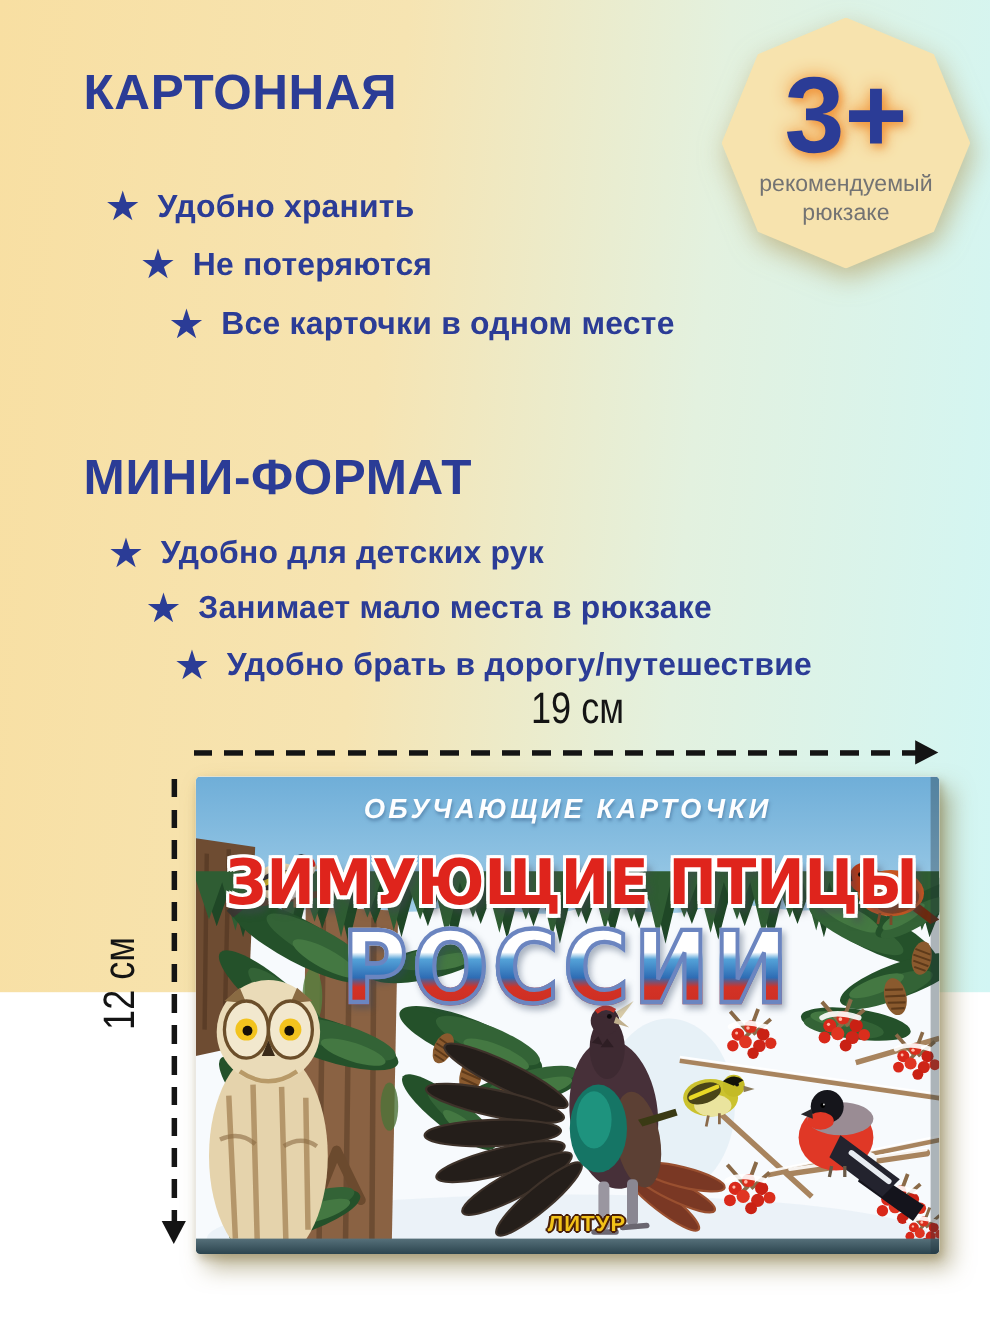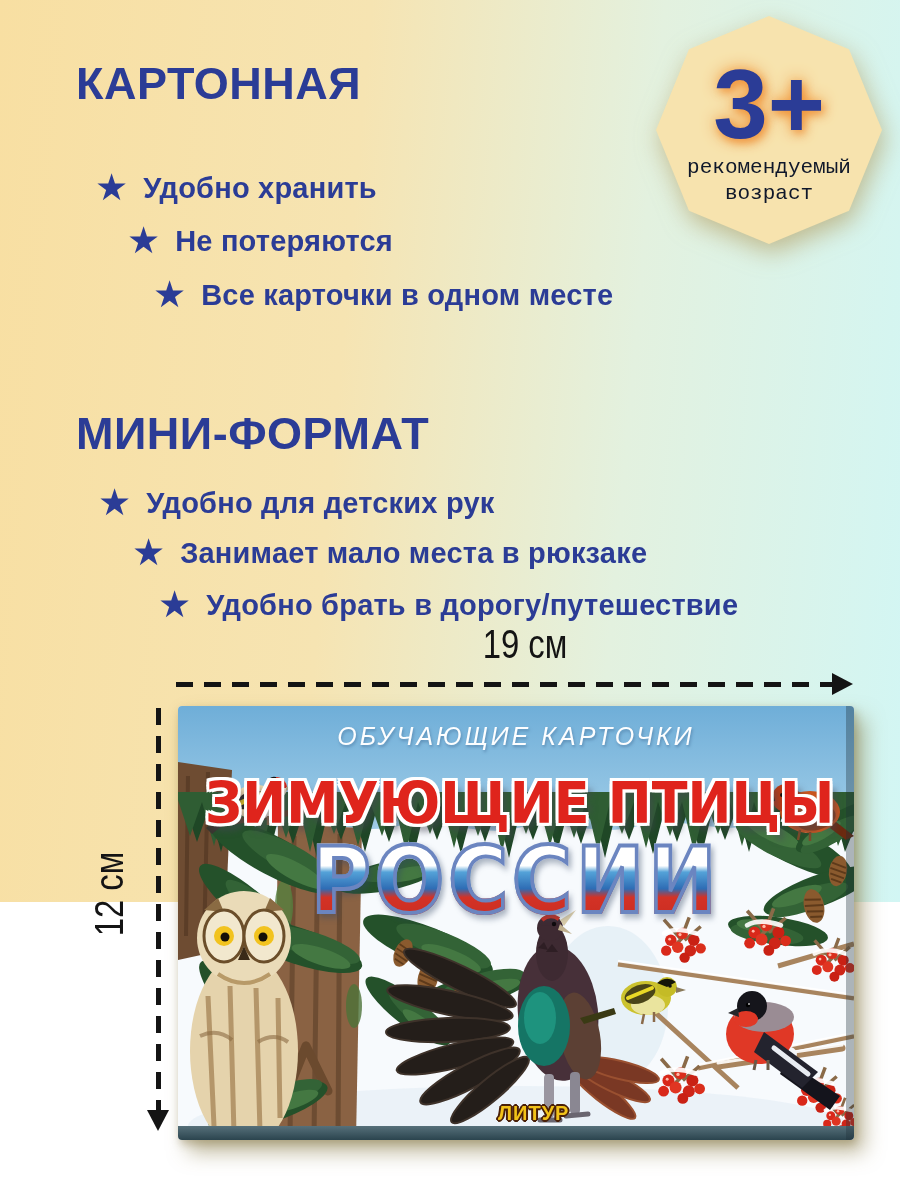--- a/index.html
+++ b/index.html
@@ -25,22 +25,22 @@
   .bullet-star{font-size:37px;color:var(--heading_blue);line-height:40px;}
   .bullet-label{margin-left:15px;font-size:29px;font-weight:bold;color:var(--heading_blue);letter-spacing:.2px;}
   
   .age-badge{position:absolute;left:656px;top:16px;width:226px;height:228px;
     filter:drop-shadow(3px 9px 12px rgba(170,140,70,.55));}
   .age-badge-shape{width:100%;height:100%;background:var(--badge_bg);
     clip-path:polygon(50% 0%,85.4% 14.6%,100% 50%,85.4% 85.4%,50% 100%,14.6% 85.4%,0% 50%,14.6% 14.6%);
     display:flex;flex-direction:column;align-items:center;justify-content:center;padding-top:6px;}
   .age-badge-age{font-size:98px;font-weight:bold;color:var(--heading_blue);line-height:.92;
     text-shadow:0 0 16px rgba(240,144,48,.95),3px 4px 8px rgba(235,120,25,.6);}
-  .age-badge-caption{margin-top:6px;font-family:Liberation Mono, monospace;font-size:21px;
-    color:#0f172a;text-align:center;line-height:1.22;}
+  .age-badge-caption{margin-top:6px;font-family:Liberation Sans, sans-serif;font-size:21px;
+    color:#737373;text-align:center;line-height:1.22;}
   
   .dim-label{position:absolute;color:var(--dimension_black);font-size:40px;font-weight:500;
     letter-spacing:0;transform:scaleX(.82);}
   .dim-width-label{left:445px;top:622px;width:160px;text-align:center;transform-origin:center;}
   .dim-height-label{left:43px;top:872px;width:132px;height:44px;text-align:center;
     transform:rotate(-90deg) scaleX(.82);transform-origin:center;}
   .h-arrow-line{position:absolute;left:176px;top:682px;width:658px;height:5px;
     background:repeating-linear-gradient(90deg,var(--dimension_black) 0 17px,transparent 17px 28px);}
   .h-arrow-head{position:absolute;left:832px;top:673px;width:0;height:0;
     border-top:11px solid transparent;border-bottom:11px solid transparent;
@@ -49,21 +49,21 @@
     background:repeating-linear-gradient(180deg,var(--dimension_black) 0 17px,transparent 17px 28px);}
   .v-arrow-head{position:absolute;left:147px;top:1110px;width:0;height:0;
     border-left:11px solid transparent;border-right:11px solid transparent;
     border-top:21px solid var(--dimension_black);}
   
   .cover{position:absolute;left:178px;top:706px;width:676px;height:434px;border-radius:4px;
     overflow:hidden;background:#F7FAFD;
     box-shadow:10px 12px 20px rgba(130,115,60,.5),2px 4px 8px rgba(120,100,50,.35);}
   .cover svg{position:absolute;left:0;top:0;}
   .cover-kicker{position:absolute;left:0;top:16px;width:100%;text-align:center;
-    font-size:25px;font-weight:normal;font-style:italic;letter-spacing:3px;color:#FDFEFF;
+    font-size:25px;font-weight:bold;font-style:italic;letter-spacing:3px;color:#FDFEFF;
     text-shadow:1px 2px 3px rgba(80,125,165,.75);}
   .cover-title{position:absolute;left:0;top:64px;width:100%;text-align:center;
     font-family:"DejaVu Sans",sans-serif;font-size:57px;font-weight:bold;color:var(--cover_title_red);
     transform:scaleX(.92);letter-spacing:0;white-space:nowrap;
     text-shadow:-3px -3px 0 #fff,0 -3px 0 #fff,3px -3px 0 #fff,-3px 0 0 #fff,3px 0 0 #fff,
       -3px 3px 0 #fff,0 3px 0 #fff,3px 3px 0 #fff,7px 8px 7px rgba(70,70,85,.5);}
   .cover-subtitle{position:absolute;left:0;top:122px;width:100%;text-align:center;
     font-family:"DejaVu Sans",sans-serif;font-size:90px;font-weight:bold;letter-spacing:5px;
     transform:scaleX(.9);white-space:nowrap;
     background:linear-gradient(180deg,#FFFFFF 0%,#FFFFFF 36%,#54A2D8 42%,var(--flag_blue) 58%,#D33226 66%,var(--flag_red) 100%);
@@ -94,21 +94,21 @@
   <div class="bullet-row" style="left:153px;top:275px;">
     <span class="bullet-star">★</span>
     <span class="bullet-label">Все карточки в одном месте</span>
   </div>
 
   <div class="age-badge">
     <div class="age-badge-shape">
       <div class="age-badge-age">3+</div>
       <div class="age-badge-caption">
         <span style="display:block">рекомендуемый</span>
-        <span style="display:block">возраст</span>
+        <span style="display:block">рюкзаке</span>
       </div>
     </div>
   </div>
 
   <div class="section-title" style="top:410px;">МИНИ-ФОРМАТ</div>
   <div class="bullet-row" style="left:98px;top:483px;">
     <span class="bullet-star">★</span>
     <span class="bullet-label">Удобно для детских рук</span>
   </div>
   <div class="bullet-row" style="left:132px;top:533px;">

